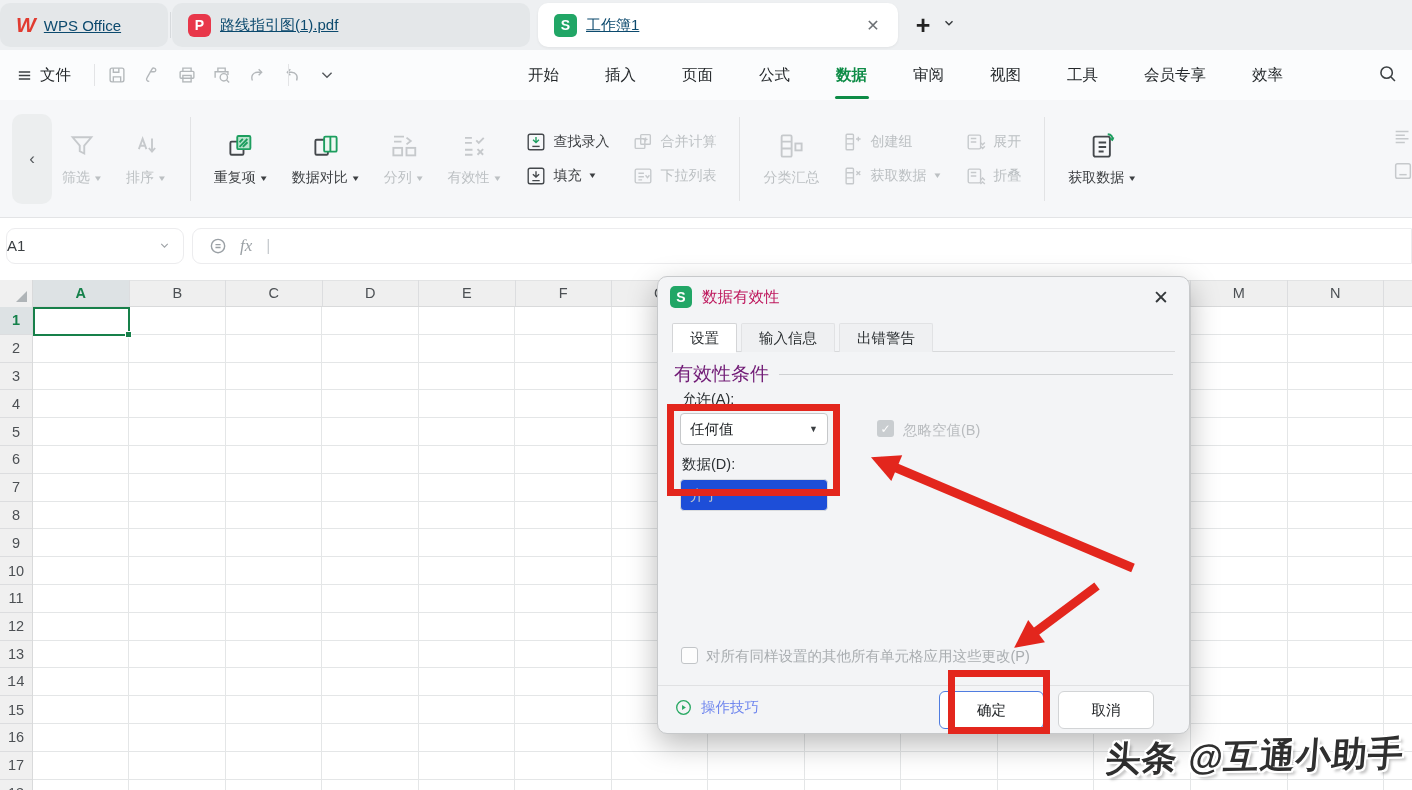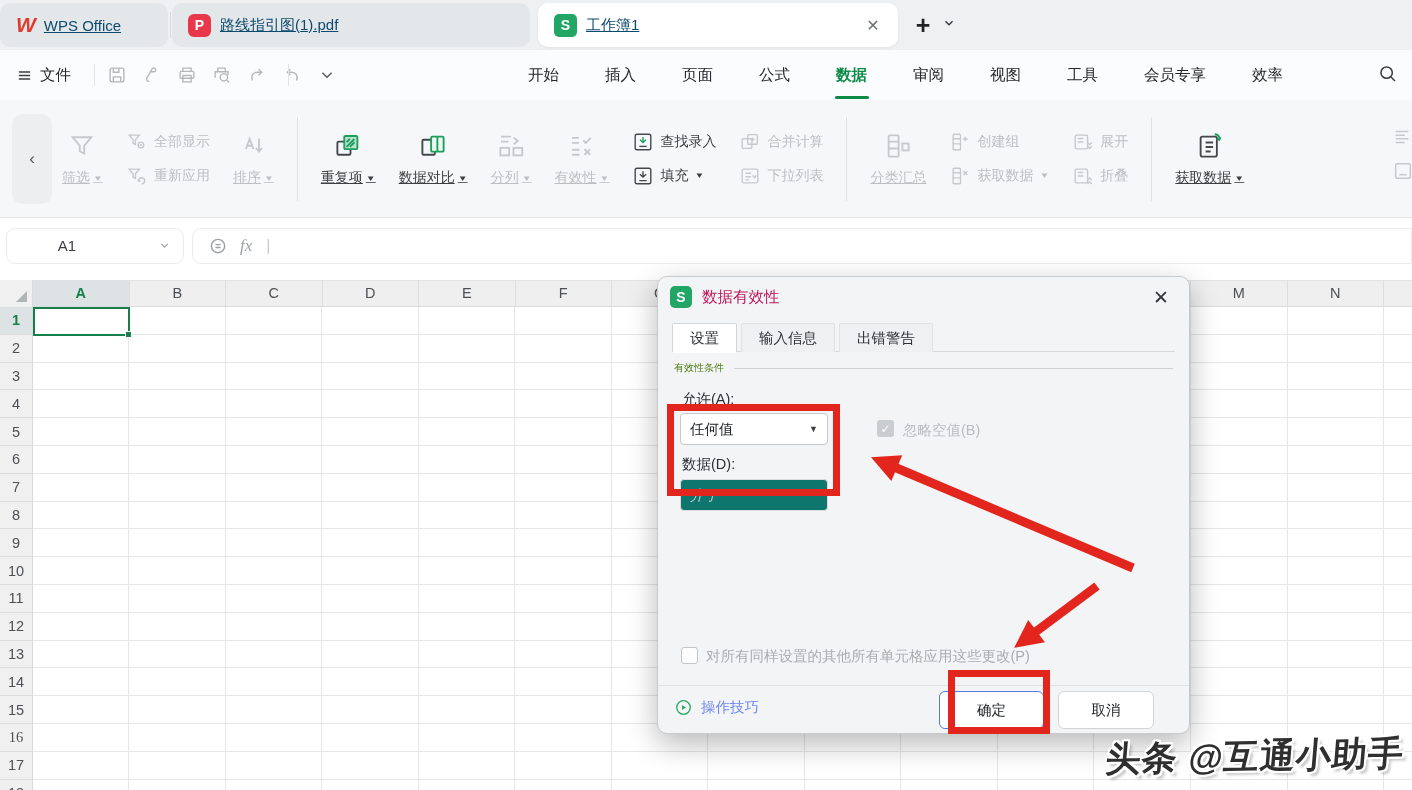--- a/index.html
+++ b/index.html
@@ -33,33 +33,33 @@
   .menu-item.active::after { content:""; position:absolute; left:50%; transform:translateX(-50%); bottom:-9px; width:34px; height:3px; border-radius:2px; background:#0e8c47; }
   .menubar-search { position:absolute; right:14px; top:13px; color:#3c4043; }
 
   
   .ribbon { position:absolute; left:0; top:100px; width:1412px; height:118px; background:#f6f7f9; border-bottom:1px solid #e3e4e6; overflow:hidden; }
   .collapse-btn { position:absolute; left:12px; top:14px; width:40px; height:90px; background:#eceeef; border-radius:10px; display:flex; align-items:center; justify-content:center; color:#55595d; font-size:17px; }
   .ribbon-flow { position:absolute; left:62px; top:0; height:117px; display:flex; align-items:center; gap:23px; }
   .rb-sep { width:1px; height:84px; background:#e2e3e5; }
   .rb-big { display:flex; flex-direction:column; align-items:center; gap:7px; }
   .rb-big .ic { height:32px; display:flex; align-items:center; }
-  .rb-lab { font-size:14px; display:flex; align-items:center; gap:3px; white-space:nowrap;text-decoration:underline; }
+  .rb-lab { font-size:14px; display:flex; align-items:center; gap:3px; white-space:nowrap; }
   .rb-stack { display:flex; flex-direction:column; gap:12px; }
   .rb-row { display:flex; align-items:center; gap:6px; font-size:14px; white-space:nowrap; }
   .en { color:#3c3f42; } .en .ic, .en.ic { color:#44484c; }
   .dis { color:#bcc0c3; } .dis .ic, .dis.ic { color:#c6c9cc; }
   .caret { font-size:10px; transform:scaleY(.8); }
   .ribbon-edge { position:absolute; right:0; top:0; width:24px; height:117px; overflow:hidden; }
   .ribbon-edge .rb-stack { position:absolute; left:4px; top:26px; color:#b9bcbf; }
 
   
   .fbar { position:absolute; left:0; top:218px; width:1412px; height:62px; background:#ffffff; }
   .namebox { position:absolute; left:6px; top:10px; width:178px; height:36px; background:#fff; border:1px solid #ececee; border-radius:9px; }
-  .namebox .val { position:absolute; left:0; right:56px; top:8px; text-align:center; font-size:15px; color:#3b3f43; }
+  .namebox .val { position:absolute; left:0; right:56px; top:8px; font-size:15px; color:#3b3f43; }
   .namebox .chev { position:absolute; right:12px; top:10px; color:#9ea2a6; }
   .fxbox { position:absolute; left:192px; top:10px; width:1220px; height:36px; background:#fff; border:1px solid #ececee; border-radius:9px 0 0 9px; display:flex; align-items:center; gap:12px; padding-left:16px; }
   .fx-glyph { font-family:"Liberation Serif","DejaVu Serif",serif; font-style:italic; font-size:17px; color:#9aa0a5; }
   .fx-caret { color:#c8ccd0; font-weight:100; margin-left:2px; }
 
   
   .sheet { position:absolute; left:0; top:280px; width:1412px; height:510px; background:#fff; overflow:hidden; }
   .col-strip { position:absolute; left:0; top:0; width:1412px; height:27px; background:#efefef; border-top:1px solid #e2e3e4; border-bottom:1px solid #d9dadb; }
   .corner { position:absolute; left:0; top:0; width:33px; height:27px; background:#f0f0f0; border-right:1px solid #d9dadb; }
   .corner .tri { position:absolute; right:5px; bottom:5px; width:0; height:0; border-left:11px solid transparent; border-bottom:11px solid #9aa0a4; opacity:.75; }
@@ -76,26 +76,26 @@
 
   
   .dialog { position:absolute; left:657px; top:276px; width:533px; height:458px; background:#f3f4f6; border:1px solid #c7c9cb; border-radius:10px; box-shadow:0 10px 30px rgba(0,0,0,.28); z-index:20; }
   .dlg-title { position:absolute; left:12px; top:9px; display:flex; align-items:center; gap:10px; }
   .dlg-title .txt { font-size:15.5px; color:#be185d; font-weight:500; }
   .dlg-close { position:absolute; right:16px; top:8px; width:24px; height:24px; display:flex; align-items:center; justify-content:center; color:#33373a; font-size:19px; }
   .dlg-tabs { position:absolute; left:14px; top:46px; right:14px; height:29px; border-bottom:1px solid #d8d9db; display:flex; }
   .dlg-tab { height:29px; padding:0 17px; display:flex; align-items:center; font-size:14.5px; color:#2c3033; background:#eff0f2; border:1px solid #e1e2e4; border-bottom:none; margin-right:4px; border-radius:2px 2px 0 0; }
   .dlg-tab.active { background:#fff; border-color:#d4d5d7; position:relative; }
   .dlg-tab.active::after { content:""; position:absolute; left:0; right:0; bottom:-1px; height:2px; background:#fff; }
-  .dlg-group { position:absolute; left:16px; top:84px; right:16px; display:flex; align-items:center; font-size:10px; color:#4d7c0f; }
+  .dlg-group { position:absolute; left:16px; top:84px; right:16px; display:flex; align-items:center; font-size:19px; color:#701a75; }
   .dlg-group .line { flex:1; border-top:1px solid #cfd1d3; margin-left:10px; }
   .dlg-lab { position:absolute; font-size:14.5px; color:#2c3033; }
   .dd { position:absolute; left:22px; width:148px; height:32px; background:#fff; border:1px solid #c6c8ca; border-radius:4px; display:flex; align-items:center; padding:0 9px; font-size:14.5px; color:#212427; }
   .dd .arrow { margin-left:auto; font-size:9px; color:#3a3e41; }
-  .dd.disabled { background:#0f766e; border-color:#dadcde; color:#c3c6c9;font-style:italic; }
+  .dd.disabled { background:#1d4ed8; border-color:#dadcde; color:#c3c6c9; }
   .chk { position:absolute; width:17px; height:17px; border-radius:3px; }
   .chk.on-dis { background:#c9cdd0; color:#fff; font-size:12px; display:flex; align-items:center; justify-content:center; }
   .chk.off { background:#fdfdfd; border:1px solid #c2c5c8; }
   .chk-lab-dis { position:absolute; font-size:14.5px; color:#b9bcbf; }
   .dlg-footer-line { position:absolute; left:0; right:0; top:408px; border-top:1px solid #e0e1e3; }
   .tips { position:absolute; left:16px; top:421px; display:flex; align-items:center; gap:8px; font-size:14.5px; color:#6f86ee; }
   .tips .picon { color:#2aa964; }
   .dlg-btn { position:absolute; top:414px; height:38px; background:#fff; border:1px solid #d2d4d6; border-radius:6px; font-size:14.5px; color:#212427; display:flex; align-items:center; justify-content:center; }
   .dlg-btn.primary { border:1.5px solid #4f7ce0; }
 
@@ -215,42 +215,20 @@
       <div class="rb-big dis">
         <span class="ic">
           <svg class="ic" width="30" height="30" viewBox="0 0 24 24" fill="none" stroke="currentColor" stroke-width="1.5">
             <path d="M4.5 5h15l-5.7 6.7V18l-3.6-1.8v-4.5z"></path>
           </svg>
         </span>
         <span class="rb-lab">
           <span>筛选</span>
           <span class="caret">▼</span>
         </span>
-      </div>
-      <div class="rb-stack dis">
-        <div class="rb-row">
-          <span class="ic">
-            <svg class="ic" width="22" height="22" viewBox="0 0 24 24" fill="none" stroke="currentColor" stroke-width="1.5">
-              <path d="M3.5 4.5h11L10.3 9.5v5.2l-2.6-1.3V9.5z"></path>
-              <circle cx="16.3" cy="15.3" r="3.1"></circle>
-              <circle cx="16.3" cy="15.3" r="0.5"></circle>
-            </svg>
-          </span>
-          <span>全部显示</span>
-        </div>
-        <div class="rb-row">
-          <span class="ic">
-            <svg class="ic" width="22" height="22" viewBox="0 0 24 24" fill="none" stroke="currentColor" stroke-width="1.5">
-              <path d="M3.5 4.5h11L10.3 9.5v5.2l-2.6-1.3V9.5z"></path>
-              <path d="M13.6 17.3a3.4 3.4 0 1 1 3.4 3.4"></path>
-              <path d="M13.6 15.2v2.3h2.3"></path>
-            </svg>
-          </span>
-          <span>重新应用</span>
-        </div>
       </div>
       <div class="rb-big dis">
         <span class="ic">
           <svg class="ic" width="30" height="30" viewBox="0 0 24 24" fill="none" stroke="currentColor" stroke-width="1.5">
             <path d="m6.3 14.5 3-8.3 3 8.3M7.2 11.8h4.3"></path>
             <path d="M16.8 6v10.3M14.3 13.6l2.5 2.9 2.5-2.9"></path>
           </svg>
         </span>
         <span class="rb-lab">
           <span>排序</span>
@@ -492,23 +470,23 @@
       <div class="row-h" style="top: 110.4px; height: 27.8px;">4</div>
       <div class="row-h" style="top: 138.2px; height: 27.8px;">5</div>
       <div class="row-h" style="top: 166px; height: 27.8px;">6</div>
       <div class="row-h" style="top: 193.8px; height: 27.8px;">7</div>
       <div class="row-h" style="top: 221.6px; height: 27.8px;">8</div>
       <div class="row-h" style="top: 249.4px; height: 27.8px;">9</div>
       <div class="row-h" style="top: 277.2px; height: 27.8px;">10</div>
       <div class="row-h" style="top: 305px; height: 27.8px;">11</div>
       <div class="row-h" style="top: 332.8px; height: 27.8px;">12</div>
       <div class="row-h" style="top: 360.6px; height: 27.8px;">13</div>
-      <div class="row-h" style="top: 388.4px; height: 27.8px;">14</div>
+      <div class="row-h" style="top: 388.4px; height: 27.8px; font-family: Liberation Mono, monospace;">14</div>
       <div class="row-h" style="top: 416.2px; height: 27.8px;">15</div>
-      <div class="row-h" style="top: 444px; height: 27.8px; font-family: Liberation Serif, serif;">16</div>
+      <div class="row-h" style="top: 444px; height: 27.8px;">16</div>
       <div class="row-h" style="top: 471.8px; height: 27.8px;">17</div>
       <div class="row-h" style="top: 499.6px; height: 27.8px;">18</div>
     </div>
   <div class="grid"></div>
   <div class="sel-cell">
     <div class="sel-handle"></div>
   </div>
 </div>
 
 <div class="dialog">

